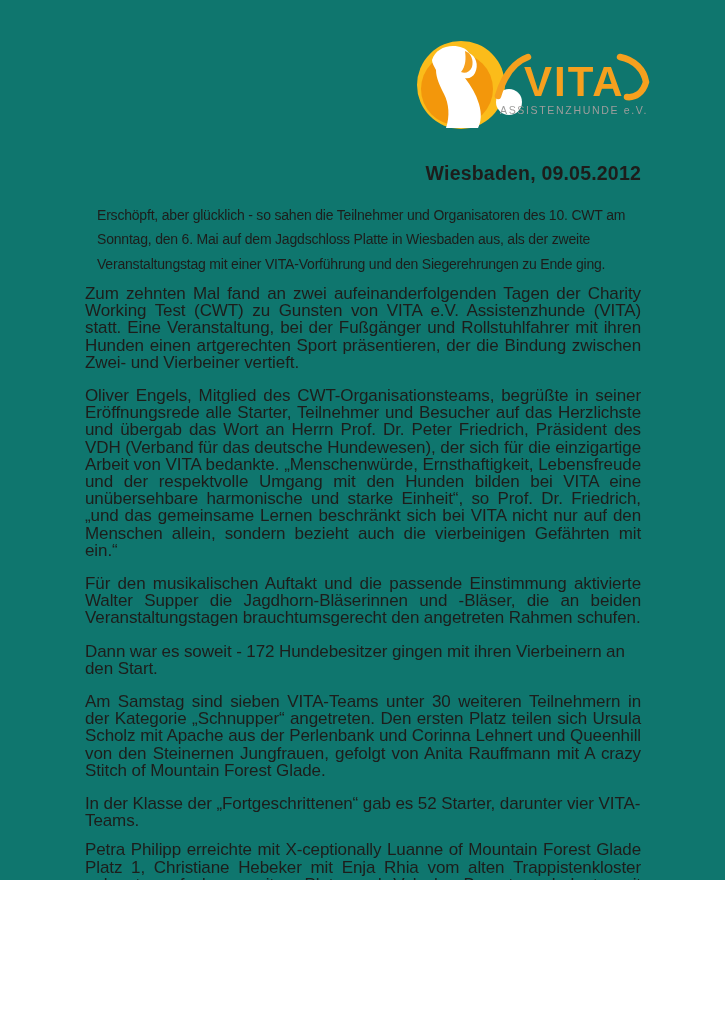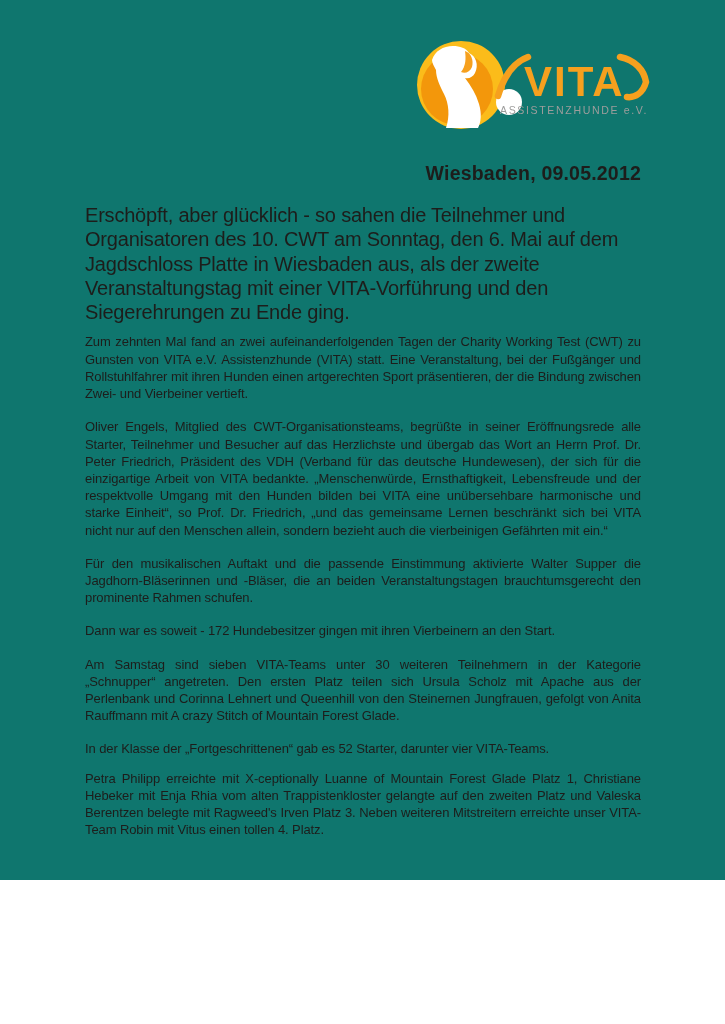--- a/index.html
+++ b/index.html
@@ -27,29 +27,29 @@
   }
   .date-heading {
     margin: 162px 0 0 0;
     font-size: 19.5px;
     line-height: 23px;
     font-weight: bold;
     letter-spacing: 0.2px;
     text-align: right;
   }
   .lead {
-    margin: 18px 0 0 0;
+    margin: 18px 0 0 12px;
     width: 545px;
-    font-size: 20px;
+    font-size: 14px;
     line-height: 24.3px;
     letter-spacing: -0.2px;
   }
   .b {
     margin: 0 0 16px 0;
-    font-size: 13px;
+    font-size: 17px;
     line-height: 17.2px;
     letter-spacing: -0.1px;
     text-align: justify;
   }
   .b.first { margin-top: 9px; }
   .b.extra-top { margin-top: 14px; }
   .b.no-bottom { margin-bottom: 12px; }
   .b.left { text-align: left; }
   .footer {
     position: absolute;
@@ -93,21 +93,21 @@
   <div class="content">
     <h1 class="date-heading">Wiesbaden, 09.05.2012</h1>
 
     <p class="lead">Erschöpft, aber glücklich - so sahen die Teilnehmer und Organisatoren des 10. CWT am Sonntag, den 6. Mai auf dem Jagdschloss Platte in Wiesbaden aus, als der zweite Veranstaltungstag mit einer VITA-Vorführung und den Siegerehrungen zu Ende ging.</p>
 
     <p class="b first">Zum zehnten Mal fand an zwei aufeinanderfolgenden Tagen der Charity Working Test (CWT) zu Gunsten von VITA e.V. Assistenzhunde (VITA) statt. Eine Veranstaltung, bei der Fußgänger und Rollstuhlfahrer mit ihren Hunden einen artgerechten Sport präsentieren, der die Bindung zwischen Zwei- und Vierbeiner vertieft.</p>
 
 
     <p class="b">Oliver Engels, Mitglied des CWT-Organisationsteams, begrüßte in seiner Eröffnungsrede alle Starter, Teilnehmer und Besucher auf das Herzlichste und übergab das Wort an Herrn Prof. Dr. Peter Friedrich, Präsident des VDH (Verband für das deutsche Hundewesen), der sich für die einzigartige Arbeit von VITA bedankte. „Menschenwürde, Ernsthaftigkeit, Lebensfreude und der respektvolle Umgang mit den Hunden bilden bei VITA eine unübersehbare harmonische und starke Einheit“, so Prof. Dr. Friedrich, „und das gemeinsame Lernen beschränkt sich bei VITA nicht nur auf den Menschen allein, sondern bezieht auch die vierbeinigen Gefährten mit ein.“</p>
 
-    <p class="b">Für den musikalischen Auftakt und die passende Einstimmung aktivierte Walter Supper die Jagdhorn-Bläserinnen und -Bläser, die an beiden Veranstaltungstagen brauchtumsgerecht den prominente Rahmen schufen.</p>
+    <p class="b">Für den musikalischen Auftakt und die passende Einstimmung aktivierte Walter Supper die Jagdhorn-Bläserinnen und -Bläser, die an beiden Veranstaltungstagen brauchtumsgerecht den angetreten Rahmen schufen.</p>
 
     <p class="b left">Dann war es soweit -  172 Hundebesitzer gingen mit ihren Vierbeinern an den Start.</p>
 
     <p class="b">Am Samstag sind sieben VITA-Teams unter 30 weiteren Teilnehmern in der Kategorie „Schnupper“ angetreten. Den ersten Platz teilen sich Ursula Scholz mit Apache aus der Perlenbank und Corinna Lehnert und Queenhill von den Steinernen Jungfrauen, gefolgt von Anita Rauffmann mit A crazy Stitch of Mountain Forest Glade.</p>
 
     <p class="b extra-top no-bottom left">In der Klasse der „Fortgeschrittenen“ gab es 52 Starter, darunter vier VITA-Teams.</p>
 
     <p class="b">Petra Philipp erreichte mit X-ceptionally Luanne of Mountain Forest Glade Platz 1, Christiane Hebeker mit Enja Rhia vom alten Trappistenkloster gelangte auf den zweiten Platz und Valeska Berentzen belegte mit Ragweed's Irven Platz 3. Neben weiteren Mitstreitern erreichte unser VITA-Team Robin mit Vitus einen tollen 4. Platz.</p>
   </div>
 

